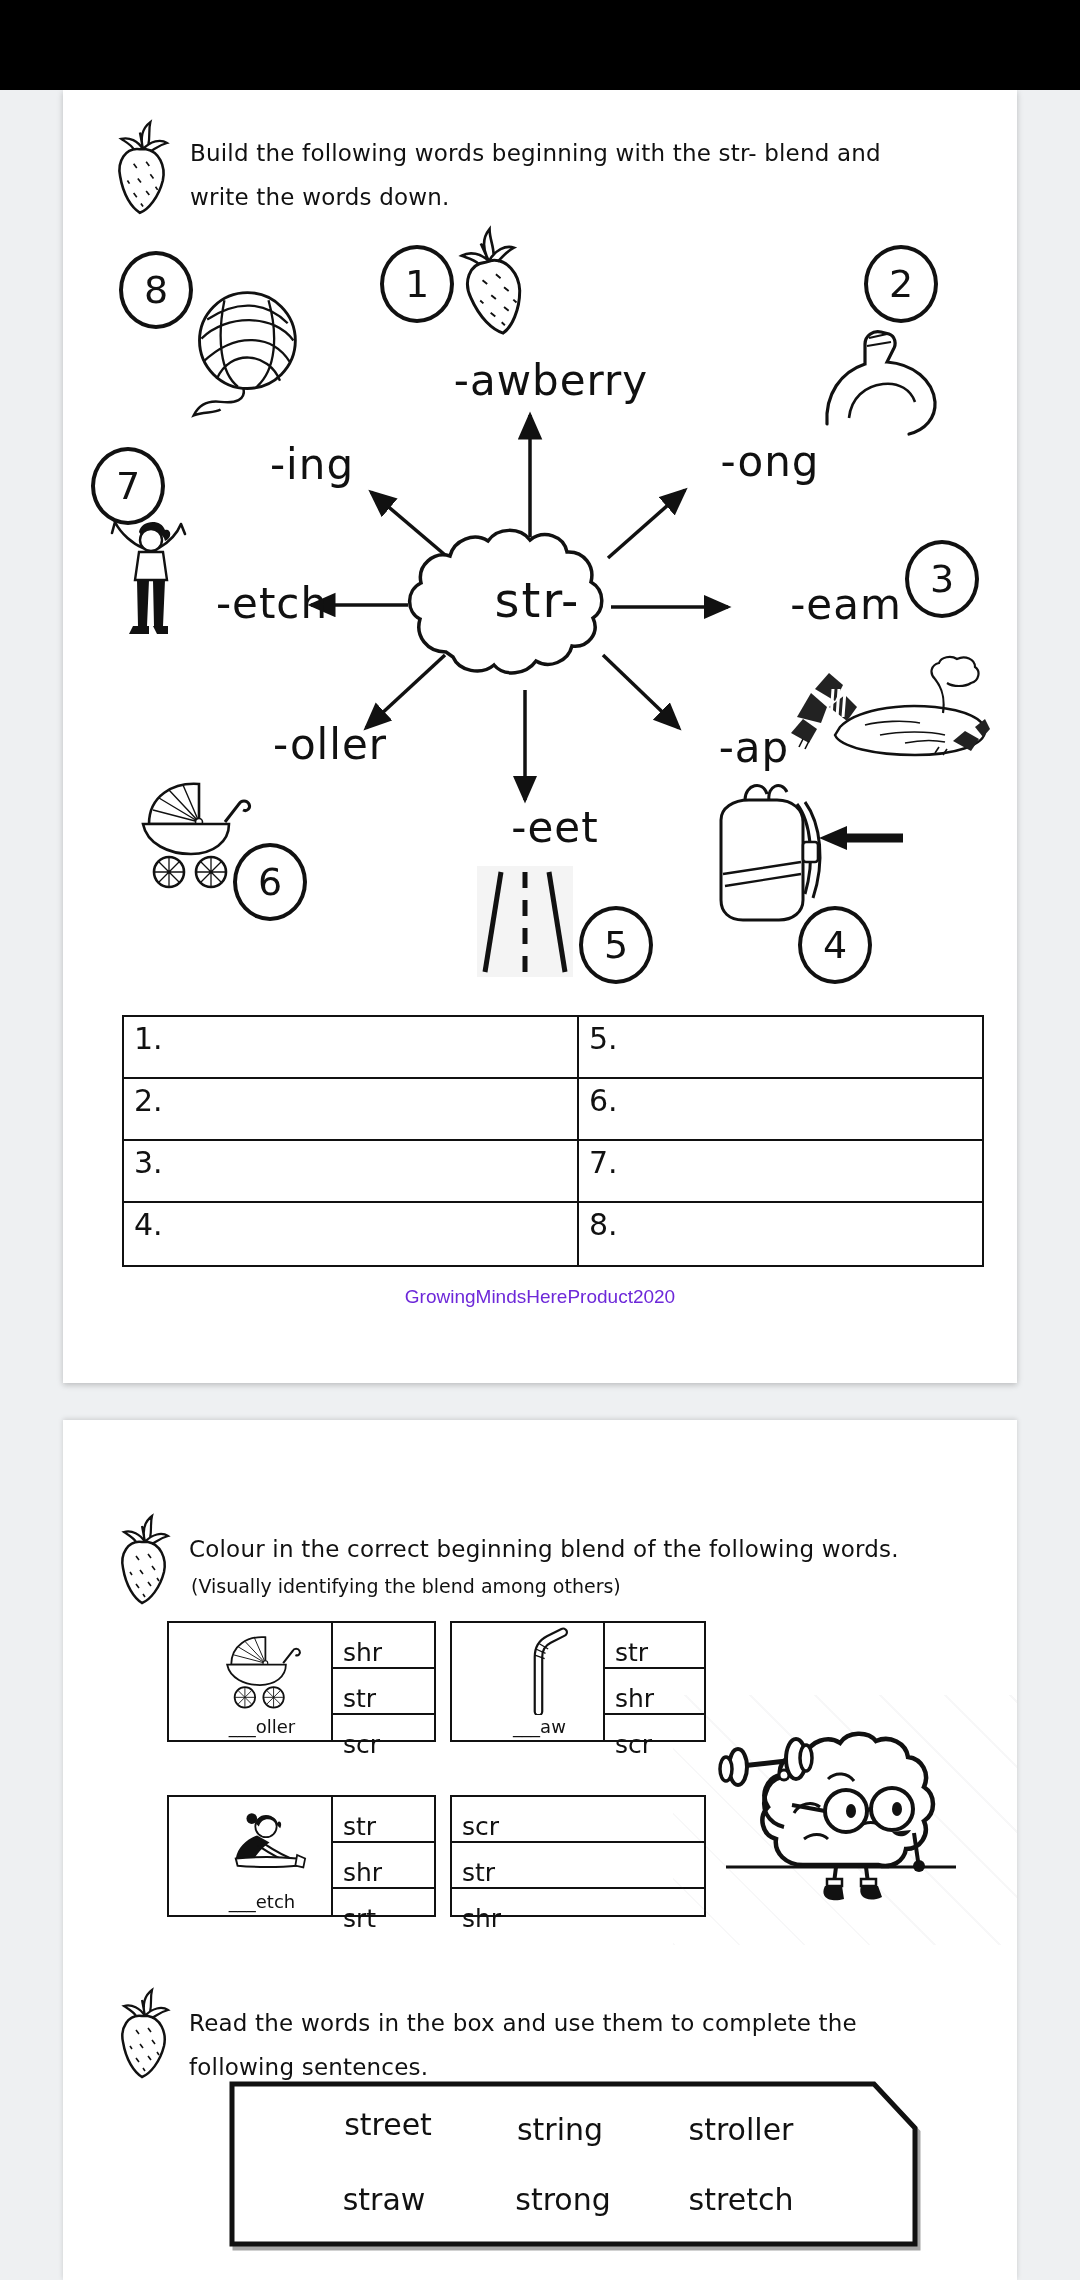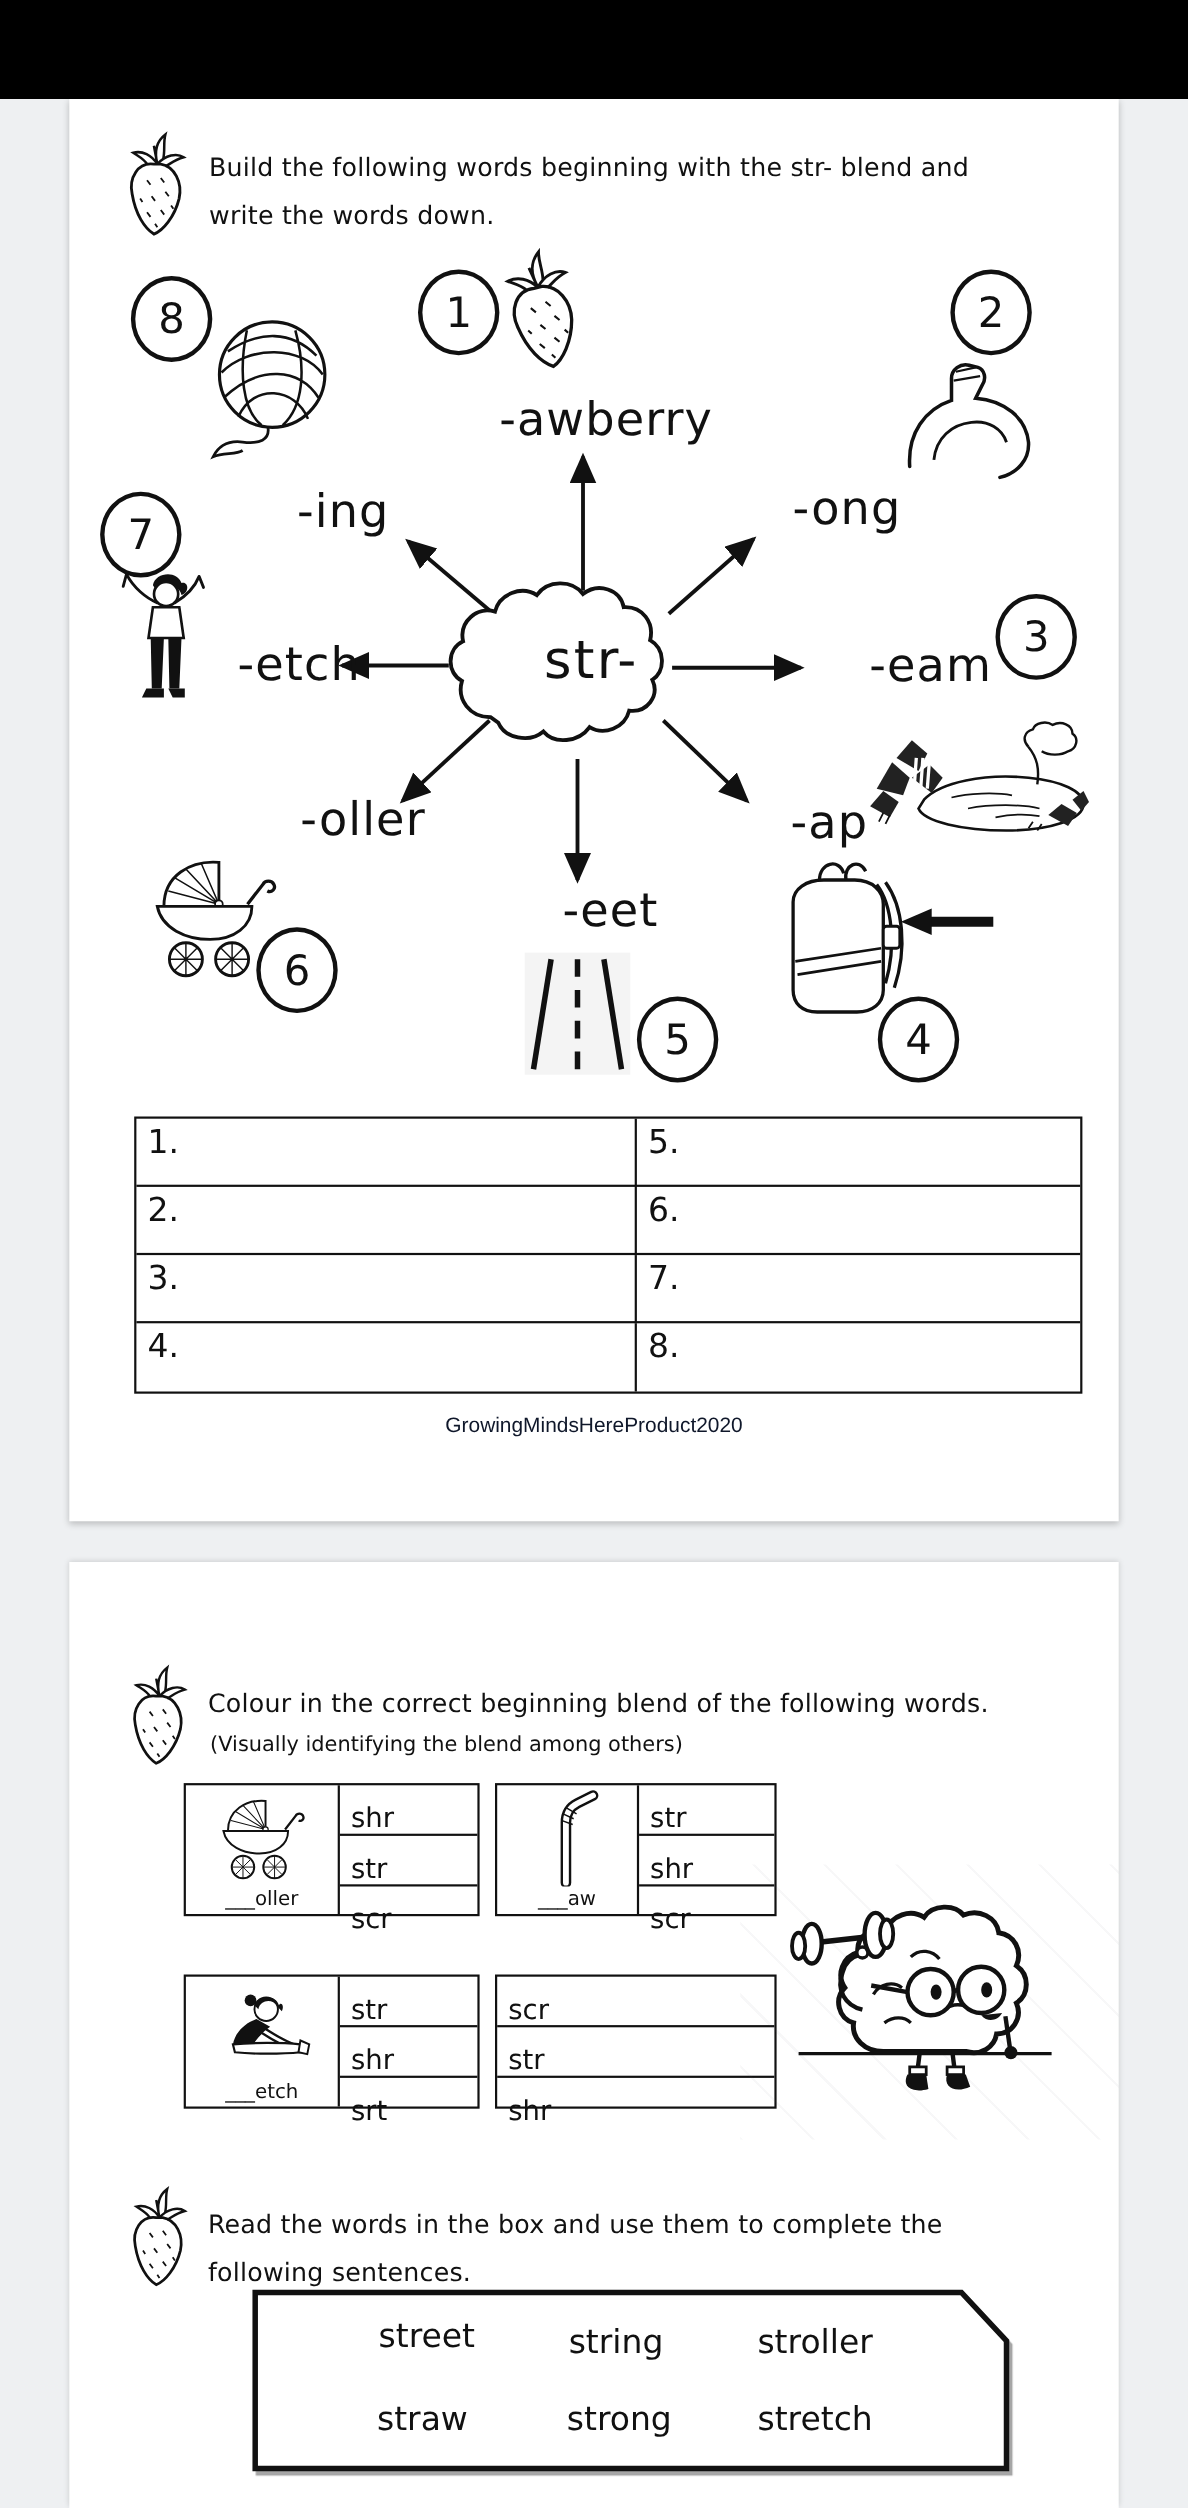--- a/index.html
+++ b/index.html
@@ -18,23 +18,23 @@
     display:flex;align-items:center;justify-content:center;font-size:38px;background:#fff;}
   .centerblend{font-size:48px;text-align:center;letter-spacing:2px;}
   .anstable{position:absolute;left:59px;top:925px;width:858px;height:248px;
     border:2px solid #111;display:grid;grid-template-columns:455px 1fr;grid-auto-flow:column;
     grid-template-rows:repeat(4,1fr);}
   .anstable .cell{border-bottom:2px solid #111;border-right:2px solid #111;
     font-size:30px;padding:4px 0 0 10px;}
   .anstable .cell.lastrow{border-bottom:none;}
   .anstable .cell.rightcol{border-right:none;}
   .footer{position:absolute;left:0;top:1196px;width:954px;text-align:center;
-    font-family:"Liberation Sans",sans-serif;font-size:19px;color:#0f172a;}
+    font-family:"Liberation Sans",sans-serif;font-size:19px;color:#6d28d9;}
   .blendtable{position:absolute;border:2px solid #111;display:flex;background:#fff;}
-  .imgcell{position:relative;border-right:2px solid #111;flex:0 0 auto;}
+  .imgcell{position:relative;border-right:2px solid #111;flex:0 0 auto;margin-left:24px;}
   .blendlabel{position:absolute;left:0;right:0;bottom:3px;text-align:center;font-size:18px;}
   .optcol{display:flex;flex-direction:column;flex:1 1 auto;}
   .optcell{flex:1 1 0;border-bottom:2px solid #111;font-size:25px;padding:3px 0 0 10px;margin-top:12px;}
   .optcell:last-child{border-bottom:none;}
   .wordbox-word{position:absolute;transform:translateX(-50%);font-size:30px;white-space:nowrap;}
   .watermark{position:absolute;opacity:.05;background:
     repeating-linear-gradient(45deg,#667 0 2px,transparent 2px 46px);}
   svg.art{position:absolute;overflow:visible;}
 </style>
 </head>

